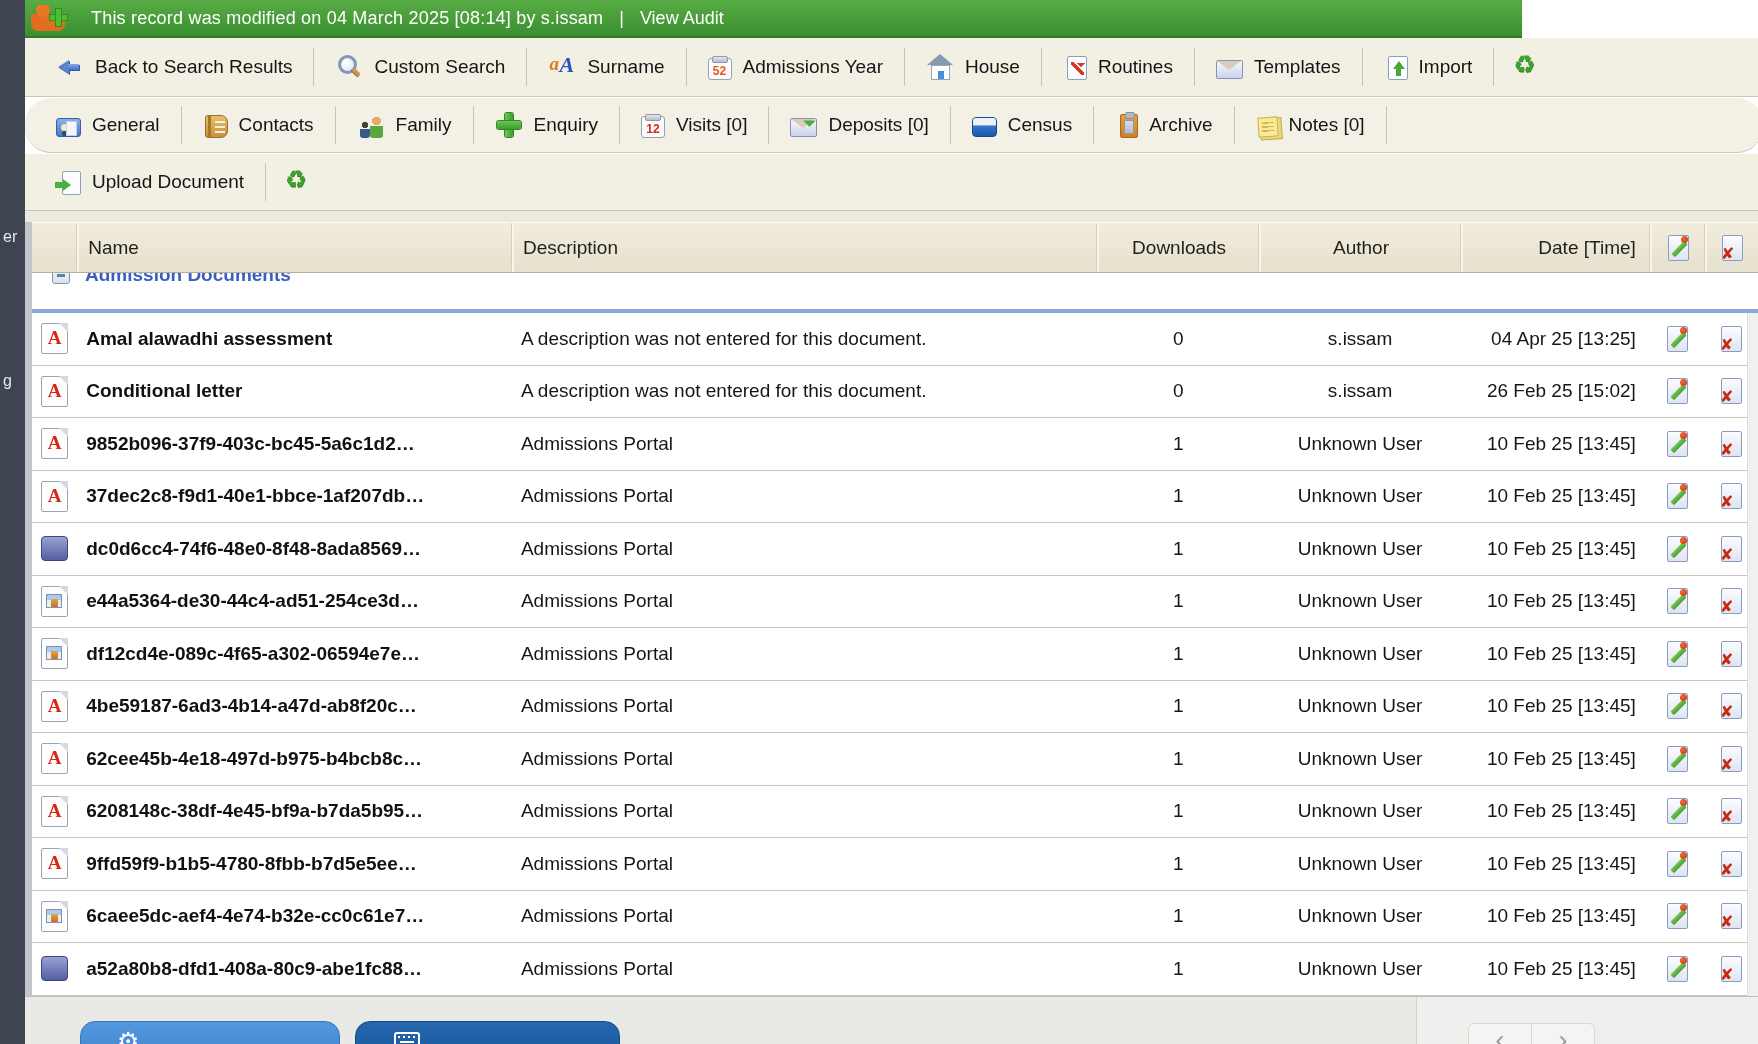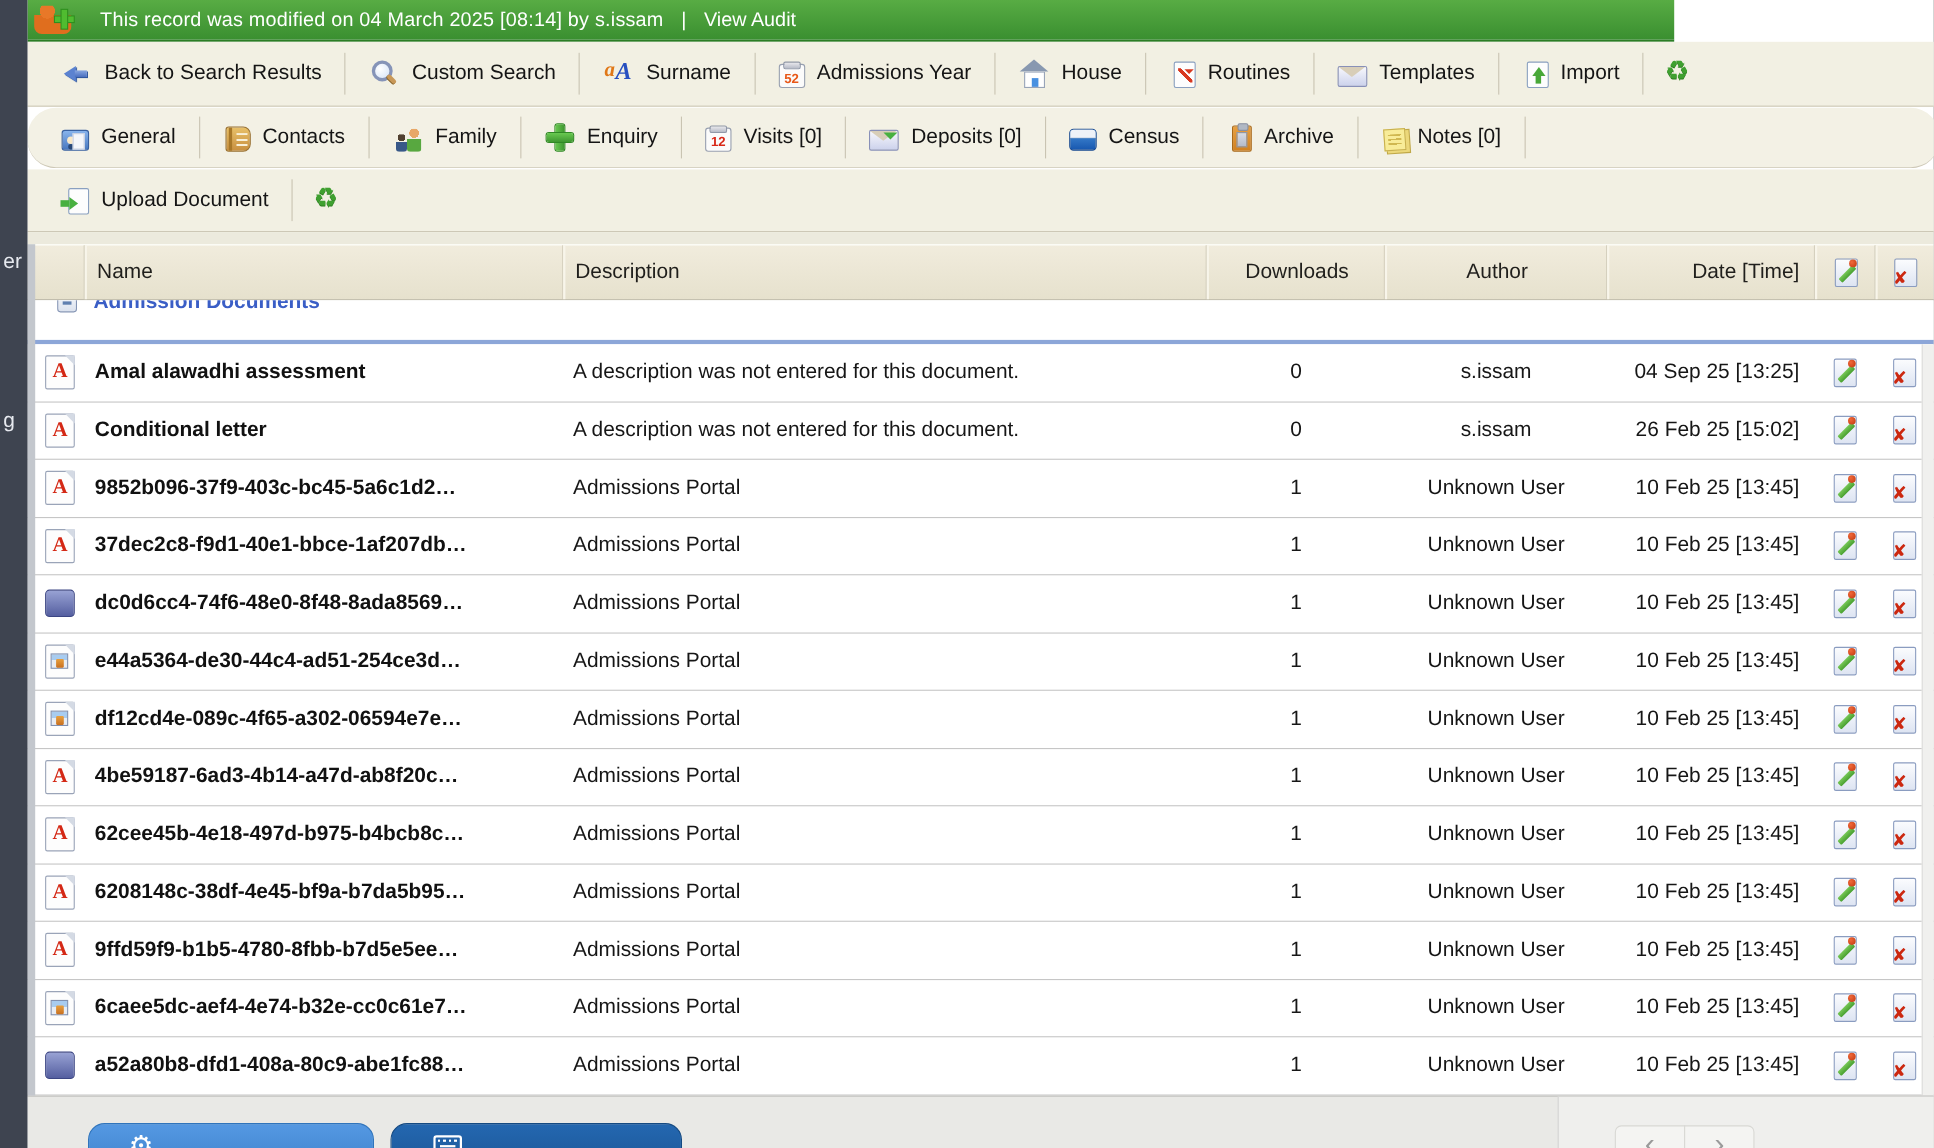--- a/index.html
+++ b/index.html
@@ -2,21 +2,21 @@
 <html><head>
 <meta charset="utf-8">
 <style>
   * { margin:0; padding:0; box-sizing:border-box; }
   html,body { background:#888; }
   body { font-family:"Liberation Sans","DejaVu Sans",sans-serif; }
   .screen { position:relative; width:1758px; height:1044px; background:#fff; overflow:hidden; }
 
   
   .sidebar { position:absolute; left:0; top:0; width:25px; height:1044px; background:#3e4450; z-index:6; }
-  .side-label { position:absolute; left:3px; color:#e6e9ef; font-size:19px; white-space:nowrap; }
+  .side-label { position:absolute; left:3px; color:#e6e9ef; font-size:16px; white-space:nowrap; }
   .side-label.l1 { top:228px; }
   .side-label.l2 { top:372px; }
 
   
   .banner { position:absolute; left:25px; top:0; width:1497px; height:38px;
             background:linear-gradient(#58ac44,#3a8f30); border-bottom:2px solid #2b7d25;
             display:flex; align-items:center; color:#fff; }
   .ic-person-add { position:relative; width:34px; height:26px; margin-left:6px; flex:none;
     background:radial-gradient(circle 7px at 12px 5px,#e87828 98%,transparent),linear-gradient(transparent 9px,#e06e1e 9px);
     border-radius:4px 10px 7px 7px; }
@@ -353,21 +353,21 @@
         <span class="cell c-icon">
           <span class="fic ft-pdf">
             <span class="pg"></span>
             <span class="mk"></span>
           </span>
         </span>
         <span class="cell c-name">Amal alawadhi assessment</span>
         <span class="cell c-desc">A description was not entered for this document.</span>
         <span class="cell c-dl">0</span>
         <span class="cell c-author">s.issam</span>
-        <span class="cell c-date">04 Sep 25 [13:25]</span>
+        <span class="cell c-date">04 Apr 25 [13:25]</span>
         <span class="cell c-edit">
           <span class="ic-edit"></span>
         </span>
         <span class="cell c-del">
           <span class="ic-del"></span>
         </span>
       </div>
       <div class="trow">
         <span class="cell c-icon">
           <span class="fic ft-pdf">

